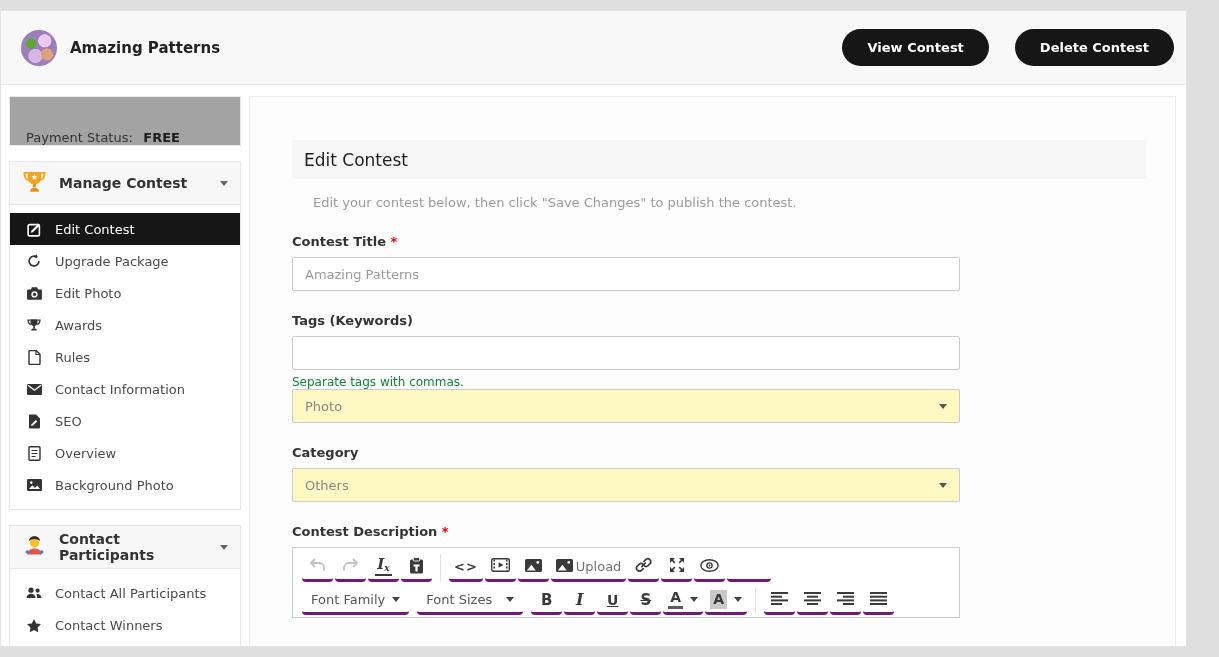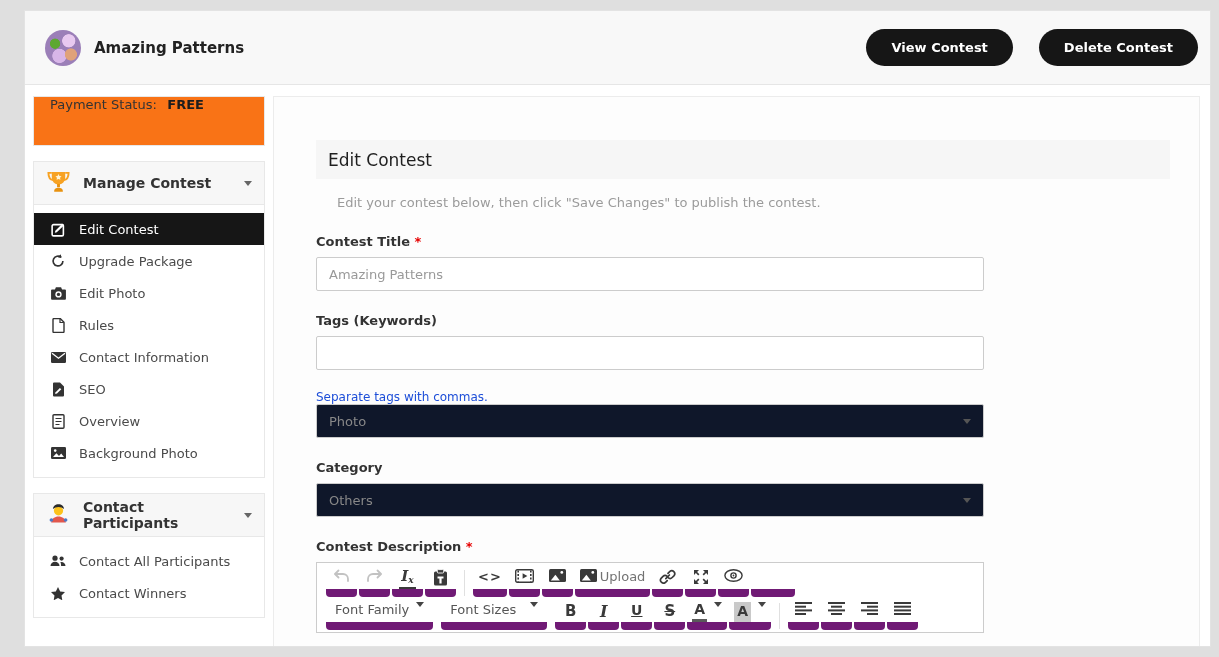--- a/index.html
+++ b/index.html
@@ -4,21 +4,21 @@
 <style>
   * { box-sizing: border-box; margin: 0; padding: 0; }
   html, body { width: 1219px; height: 657px; }
   body {
     background: #dfdfdf;
     font-family: "DejaVu Sans", "Liberation Sans", sans-serif;
     position: relative;
     overflow: hidden;
   }
   .page {
-    position: absolute; left: 24px; top: 10px;
+    position: absolute; left: 0; top: 10px;
     width: 1187px; height: 637px;
     background: #fff; border: 1px solid #e3e3e3;
     overflow: hidden;
   }
   
   .header {
     height: 74px; background: #f8f8f8; border-bottom: 1px solid #e6e6e6;
     display: flex; align-items: center; padding: 0 12px 0 20px;
   }
   .avatar {
@@ -36,22 +36,22 @@
     height: 37px; padding: 0 25px; border-radius: 19px; border: none;
     background: #161616; color: #fff; font-size: 13px; font-weight: 600;
     display: inline-flex; align-items: center; cursor: pointer;
     font-family: inherit;
   }
   
   .body-row { display: flex; align-items: flex-start; gap: 8px; padding: 11px 10px 0 8px; }
   .sidebar { width: 232px; flex: none; }
   
   .payment-card {
-    border: 1px solid #e8e8e8; background: #f97316; height: 50px;
-    display: flex; align-items: flex-start; padding: 0 16px; font-size: 13px; color: #333;
+    border: 1px solid #e8e8e8; background: #a3a3a3; height: 50px;
+    display: flex; align-items: flex-end; padding: 0 16px; font-size: 13px; color: #333;
   }
   .payment-value { margin-left: auto; margin-right: 44px; font-weight: 700; color: #1d1d1d; }
   .section-head {
     margin-top: 15px; border: 1px solid #e8e8e8; background: #f7f7f7;
     height: 44px; display: flex; align-items: center; gap: 12px;
     padding: 0 12px; font-size: 14px; font-weight: 700; color: #333; cursor: pointer;
   }
   .caret {
     width: 0; height: 0; display: inline-block;
     border-left: 4px solid transparent; border-right: 4px solid transparent;
@@ -79,37 +79,37 @@
   .form { width: 668px; }
   .f-label { margin-top: 22px; margin-bottom: 8px; font-size: 13px; font-weight: 600; color: #333; }
   .f-label.first { margin-top: 24px; }
   .req { color: #e60000; }
   .f-input {
     width: 100%; height: 34px; border: 1px solid #ccc; border-radius: 2px;
     padding: 0 12px; font-size: 13px; color: #999; background: #fff; font-family: inherit;
   }
   .f-select {
     width: 100%; height: 34px; border: 1px solid #ccc; border-radius: 2px;
-    padding: 0 12px; font-size: 13px; color: #888; background: #0f172a;
+    padding: 0 12px; font-size: 13px; color: #888; background: #fef9c3;
     display: flex; align-items: center; justify-content: space-between; cursor: pointer;
   }
   .sel-caret {
     width: 0; height: 0;
     border-left: 4px solid transparent; border-right: 4px solid transparent;
     border-top: 5px solid #555;
   }
-  .helper { margin-top: 20px; font-size: 12px; color: #1d4ed8; }
+  .helper { margin-top: 5px; font-size: 12px; color: #15803d; }
   
   .editor { border: 1px solid #ccc; background: #fff; }
   .tb-row { display: flex; align-items: center; padding: 6px 6px 2px 8px; }
   .tb-row2 { padding-top: 3px; }
   .tb-btn {
-    display: inline-flex; justify-content: center;
+    display: inline-flex; align-items: center; justify-content: center;
     height: 28px; min-width: 31px; padding: 0 5px; margin: 0 1px;
-    border: none; border-bottom: 8px solid #701a75; border-radius: 4px;
+    border: none; border-bottom: 3px solid #701a75; border-radius: 4px;
     background: transparent; color: #3a3a3a; cursor: pointer; font-family: inherit;
   }
   .tb-btn.disabled { color: #c2c2c2; }
   .tb-sep { width: 1px; height: 26px; background: #e0e0e0; margin: 0 7px; flex: none; }
   .tb-dd {
     min-width: 106px; justify-content: space-between; color: #555;
     font-size: 13px; padding: 0 9px; margin-right: 7px;
   }
   .tb-dd .caret { border-top-color: #555; }
   .cf {
@@ -196,20 +196,32 @@
             <svg width="15" height="13" viewBox="0 0 16 14">
                 <path d="M5.2 0.4h5.6l1 2.2h3.2a1 1 0 0 1 1 1v9a1 1 0 0 1-1 1H1a1 1 0 0 1-1-1v-9a1 1 0 0 1 1-1h3.2z" fill="currentColor"></path>
                 <circle cx="8" cy="8" r="3.4" fill="#fff"></circle>
                 <circle cx="8" cy="8" r="1.8" fill="currentColor"></circle>
               </svg>
           </span>
           <span>Edit Photo</span>
         </div>
         <div class="menu-item">
           <span class="ic">
+            <svg width="14" height="14" viewBox="0 0 16 15">
+                <path d="M4 .8h8v3.4c0 2.8-1.7 4.6-4 4.6S4 7 4 4.2z" fill="currentColor"></path>
+                <path d="M3.8 1.8H1.2c0 3 1.2 4.6 3.4 5" fill="none" stroke="currentColor" stroke-width="1.4"></path>
+                <path d="M12.2 1.8h2.6c0 3-1.2 4.6-3.4 5" fill="none" stroke="currentColor" stroke-width="1.4"></path>
+                <rect x="7" y="8.8" width="2" height="2.4" fill="currentColor"></rect>
+                <path d="M4.8 13.9c0-1.7 1.4-2.7 3.2-2.7s3.2 1 3.2 2.7z" fill="currentColor"></path>
+              </svg>
+          </span>
+          <span>Awards</span>
+        </div>
+        <div class="menu-item">
+          <span class="ic">
             <svg width="13" height="15" viewBox="0 0 13 15">
                 <path d="M1 1.5A1 1 0 0 1 2 .5h6.2L12 4.3v9.2a1 1 0 0 1-1 1H2a1 1 0 0 1-1-1z" fill="none" stroke="currentColor" stroke-width="1.4"></path>
                 <path d="M8 .8v3.7h3.8" fill="none" stroke="currentColor" stroke-width="1.2"></path>
               </svg>
           </span>
           <span>Rules</span>
         </div>
         <div class="menu-item">
           <span class="ic">
             <svg width="15" height="11" viewBox="0 0 15 11">

